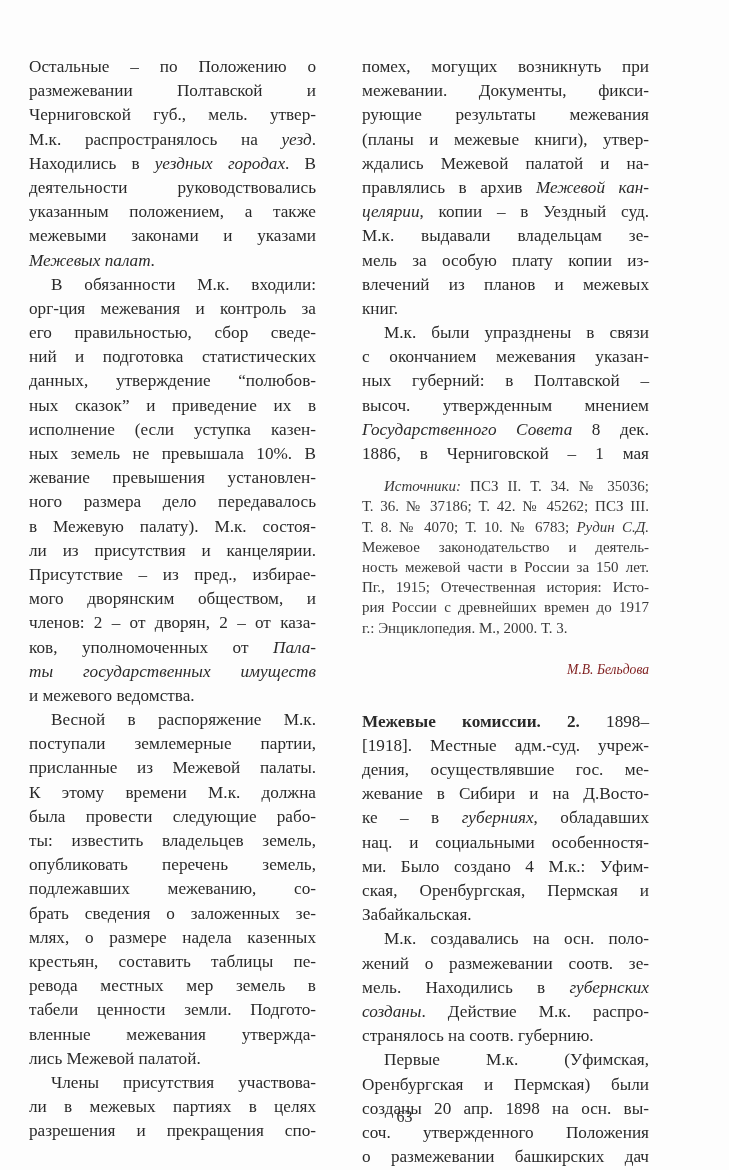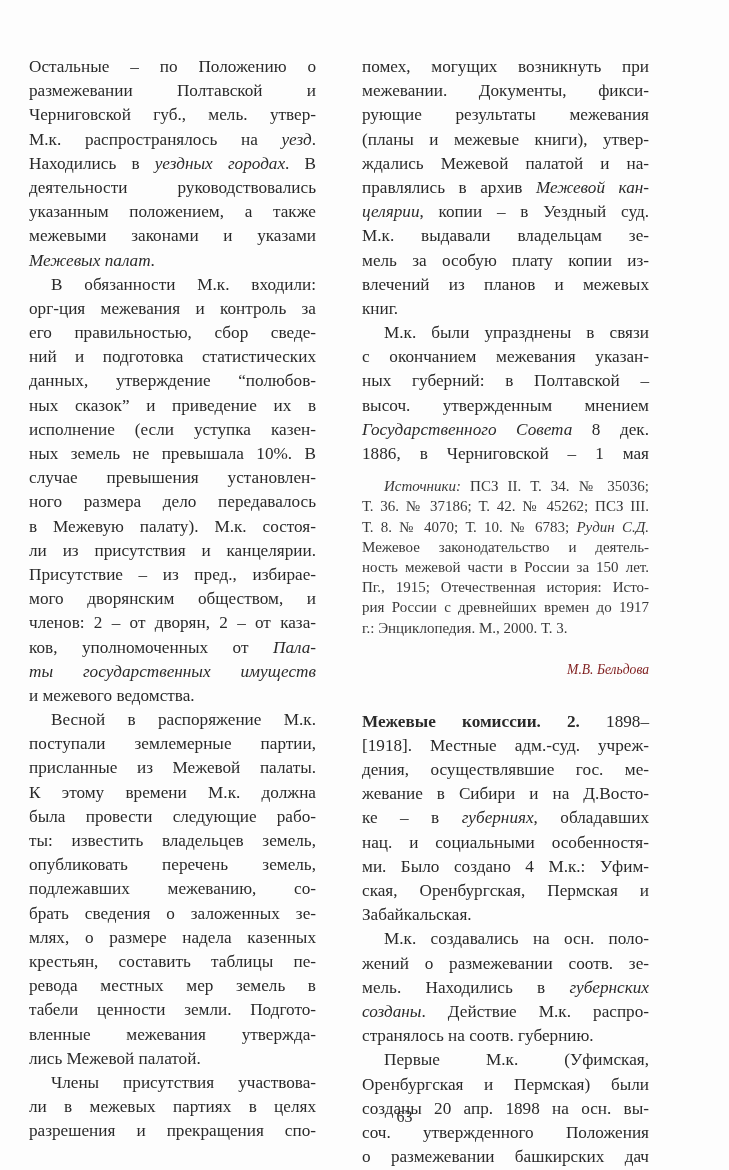--- a/index.html
+++ b/index.html
@@ -35,21 +35,21 @@
     <span class="ln">межевыми законами и указами</span>
     <span class="ln last"><i>Межевых палат</i>.</span>
     <span class="ln ind">В обязанности М.к. входили:</span>
     <span class="ln">орг-ция межевания и контроль за</span>
     <span class="ln">его правильностью, сбор сведе-</span>
     <span class="ln">ний и подготовка статистических</span>
     <span class="ln">данных, утверждение “полюбов-</span>
     <span class="ln">ных сказок” и приведение их в</span>
     <span class="ln">исполнение (если уступка казен-</span>
     <span class="ln">ных земель не превышала 10%. В</span>
-    <span class="ln">случае превышения установлен-</span>
+    <span class="ln">жевание превышения установлен-</span>
     <span class="ln">ного размера дело передавалось</span>
     <span class="ln">в Межевую палату). М.к. состоя-</span>
     <span class="ln">ли из присутствия и канцелярии.</span>
     <span class="ln">Присутствие – из пред., избирае-</span>
     <span class="ln">мого дворянским обществом, и</span>
     <span class="ln">членов: 2 – от дворян, 2 – от каза-</span>
     <span class="ln">ков, уполномоченных от <i>Пала-</i></span>
     <span class="ln"><i>ты государственных имуществ</i></span>
     <span class="ln last">и межевого ведомства.</span>
     <span class="ln ind">Весной в распоряжение М.к.</span>

